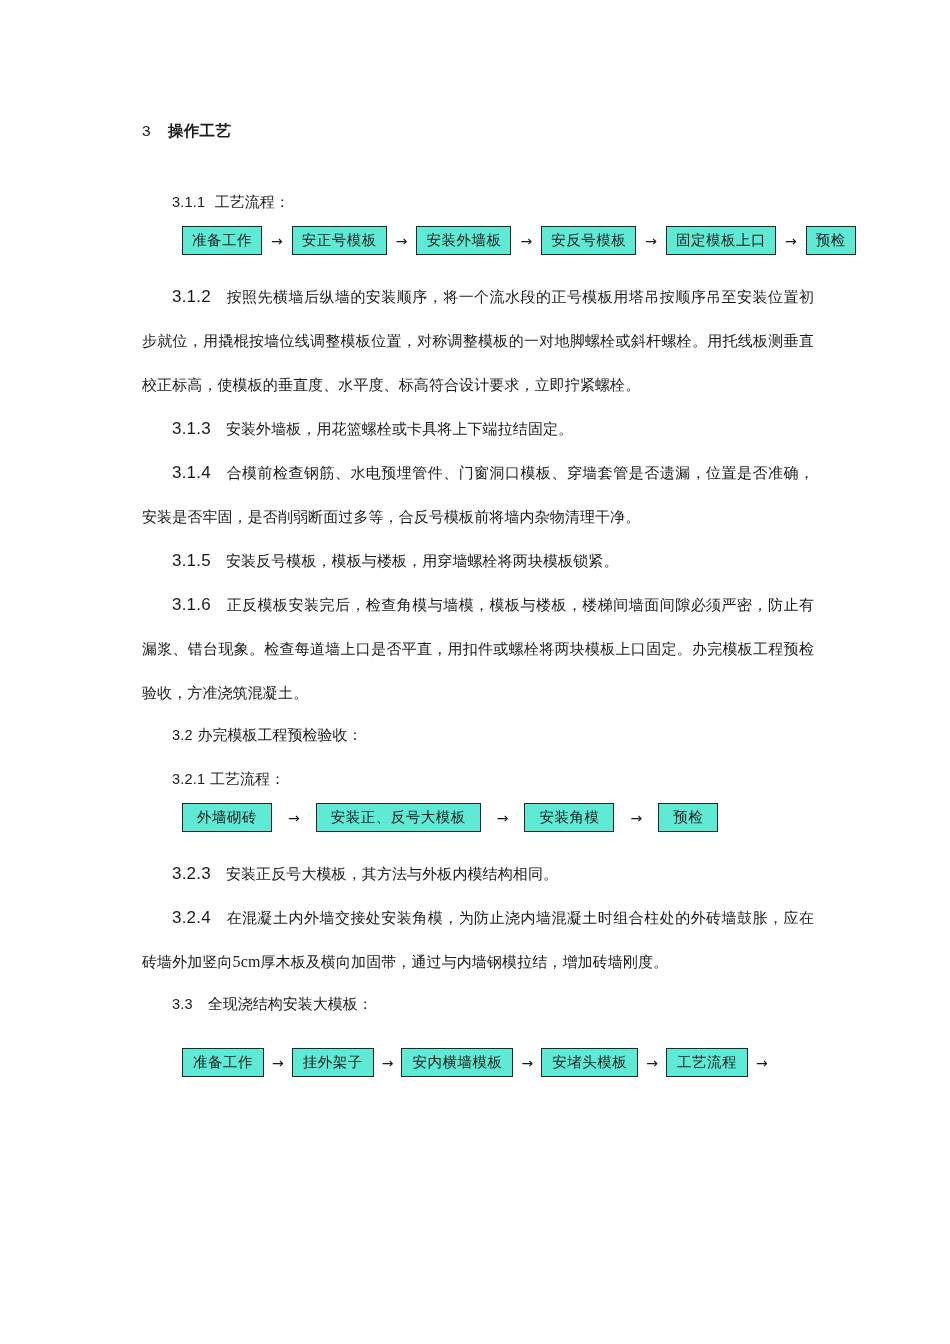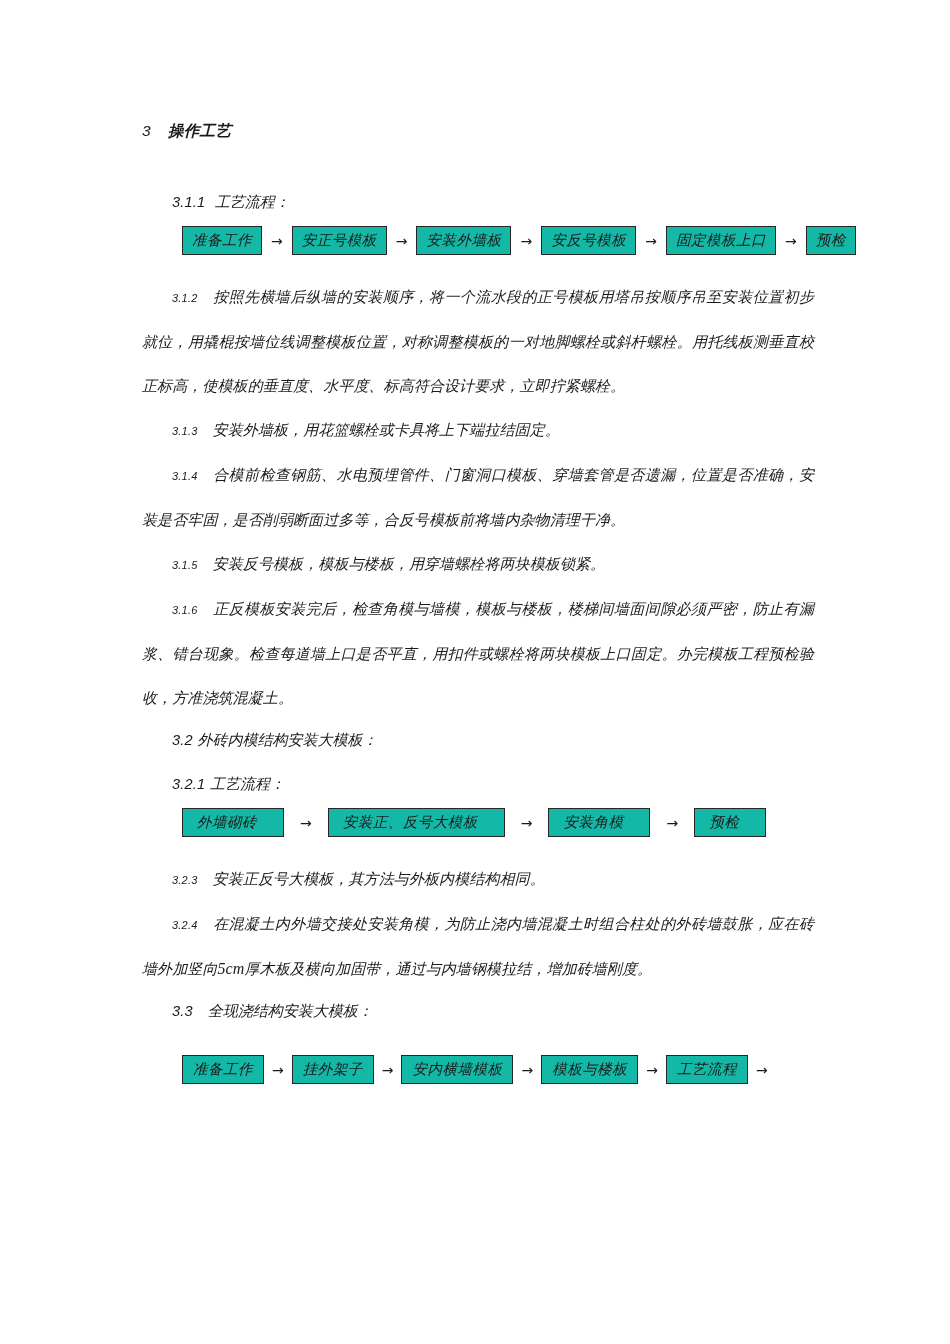--- a/index.html
+++ b/index.html
@@ -20,21 +20,20 @@
     left: 0; top: 0;
     width: 950px;
     height: 1344px;
     background: #ffffff;
   }
   .content {
     position: absolute;
     left: 142px;
     top: 118px;
     width: 672px;
-    font-style: italic;
   }
 
   
   .h1 {
     font-size: 15.5px;
     font-weight: 600;
     letter-spacing: 0.3px;
     margin: 0 0 0 0;
     line-height: 26px;
     white-space: pre;
@@ -74,21 +73,21 @@
     font-size: 15px;
     line-height: 44px;
     margin: 0;
     text-align: justify;
     text-justify: inter-ideograph;
     text-indent: 30px;
     letter-spacing: 0.1px;
   }
   .para .num {
     font-family: "Liberation Sans", sans-serif;
-    font-size: 11px;
+    font-size: 17px;
     letter-spacing: 0.2px;
   }
   .para .lat {
     font-family: "Liberation Serif", serif;
     font-size: 16px;
   }
 
   
   .sp-lg { height: 26px; }
   .sp-md { height: 20px; }
@@ -101,32 +100,32 @@
     align-items: center;
     padding-left: 40px;
     font-size: 15px;
     white-space: nowrap;
   }
   .flow-box {
     border: 1.6px solid #262626;
     padding: 2px 9px 3px 9px;
     line-height: 22px;
     font-size: 14.5px;
-    background: #14b8a6;
+    background: #5eead4;
     letter-spacing: 0.5px;
   }
   .flow-arrow {
     padding: 0 9px;
     font-size: 14px;
     line-height: 22px;
     color: #1a1a1a;
     font-family: "DejaVu Sans", sans-serif;
   }
   .flow.wide .flow-arrow { padding: 0 16px; }
-  .flow.wide .flow-box { padding: 2px 26px 3px 14px; }
+  .flow.wide .flow-box { padding: 2px 14px 3px 14px; }
   .flow.w3 .flow-arrow { padding: 0 8px; }
   .flow.w3 .flow-box { padding: 2px 10px 3px 10px; }
 </style>
 </head>
 <body>
 
 <div class="page">
   <div class="content">
 
     <div class="h1"><span class="num">3</span>   <span>操作工艺</span></div>
@@ -161,21 +160,21 @@
     <p class="para"><span class="num">3.1.3</span>　<span>安装外墙板，用花篮螺栓或卡具将上下端拉结固定。</span></p>
 
     <p class="para"><span class="num">3.1.4</span>　<span>合模前检查钢筋、水电预埋管件、门窗洞口模板、穿墙套管是否遗漏，位置是否准确，安装是否牢固，是否削弱断面过多等，合反号模板前将墙内杂物清理干净。</span></p>
 
     <p class="para"><span class="num">3.1.5</span>　<span>安装反号模板，模板与楼板，用穿墙螺栓将两块模板锁紧。</span></p>
 
     <p class="para"><span class="num">3.1.6</span>　<span>正反模板安装完后，检查角模与墙模，模板与楼板，楼梯间墙面间隙必须严密，防止有漏浆、错台现象。检查每道墙上口是否平直，用扣件或螺栓将两块模板上口固定。办完模板工程预检验收，方准浇筑混凝土。</span></p>
 
     <div class="sp-xs"></div>
 
-    <div class="h2"><span class="num">3.2</span> <span>外砖内模结构安装大模板：</span></div>
+    <div class="h2"><span class="num">3.2</span> <span>办完模板工程预检验收：</span></div>
 
     <div class="sp-md"></div>
 
     <div class="h3"><span class="num">3.2.1</span> <span>工艺流程：</span></div>
 
     <div class="sp-sm"></div>
 
     <div class="flow wide">
       <div class="flow-box">外墙砌砖</div>
       <div class="flow-arrow">→</div>
@@ -201,20 +200,20 @@
 
     <div class="sp-sm"></div>
 
     <div class="flow w3">
       <div class="flow-box">准备工作</div>
       <div class="flow-arrow">→</div>
       <div class="flow-box">挂外架子</div>
       <div class="flow-arrow">→</div>
       <div class="flow-box">安内横墙模板</div>
       <div class="flow-arrow">→</div>
-      <div class="flow-box">模板与楼板</div>
+      <div class="flow-box">安堵头模板</div>
       <div class="flow-arrow">→</div>
       <div class="flow-box">工艺流程</div>
       <div class="flow-arrow">→</div>
     </div>
 
   </div>
 </div>
 
 </body></html>

